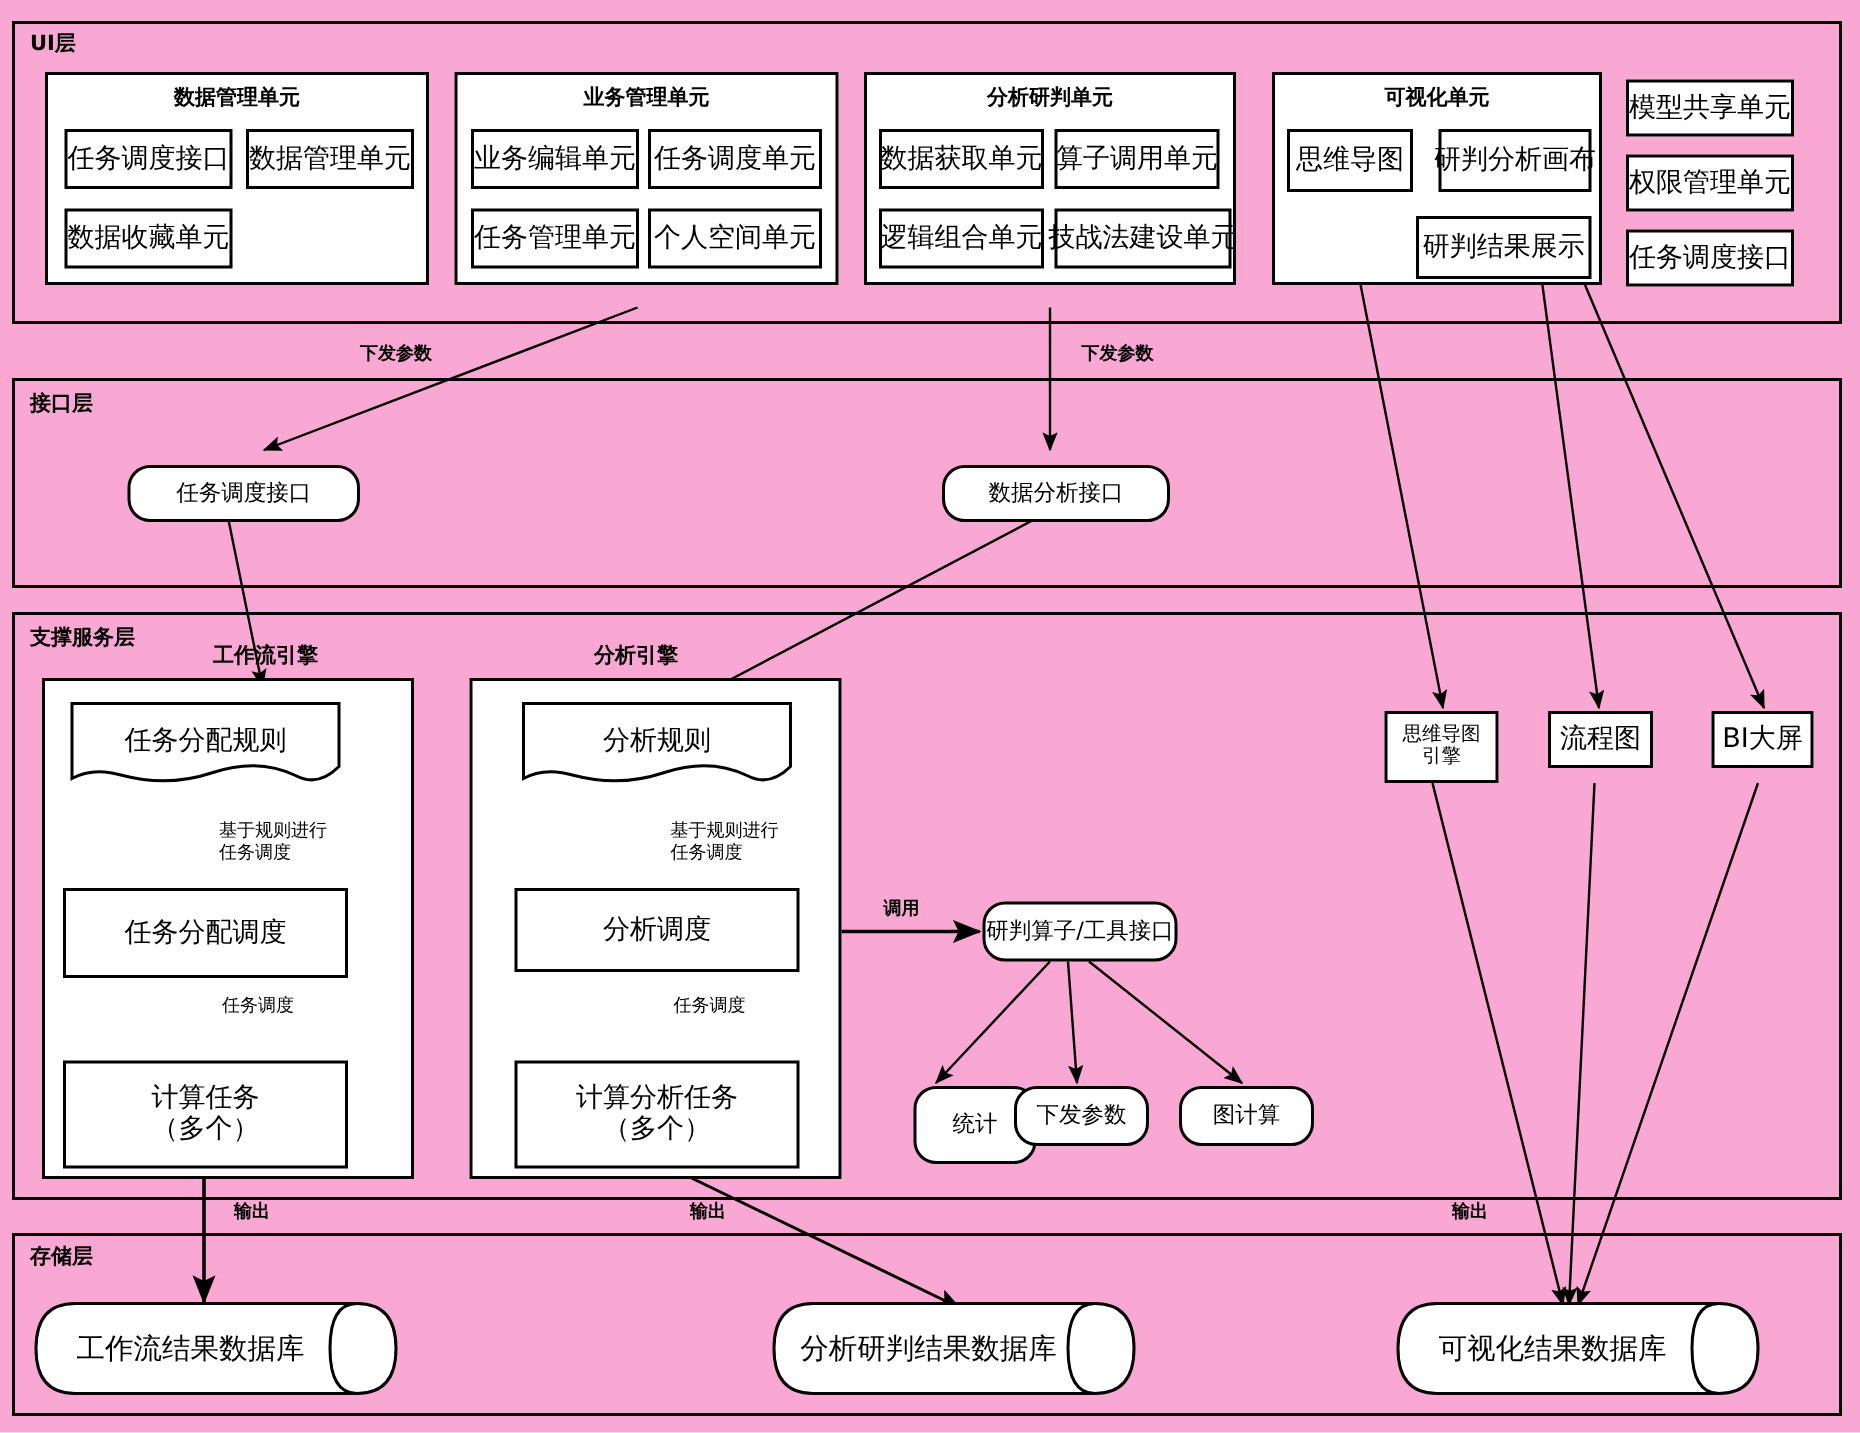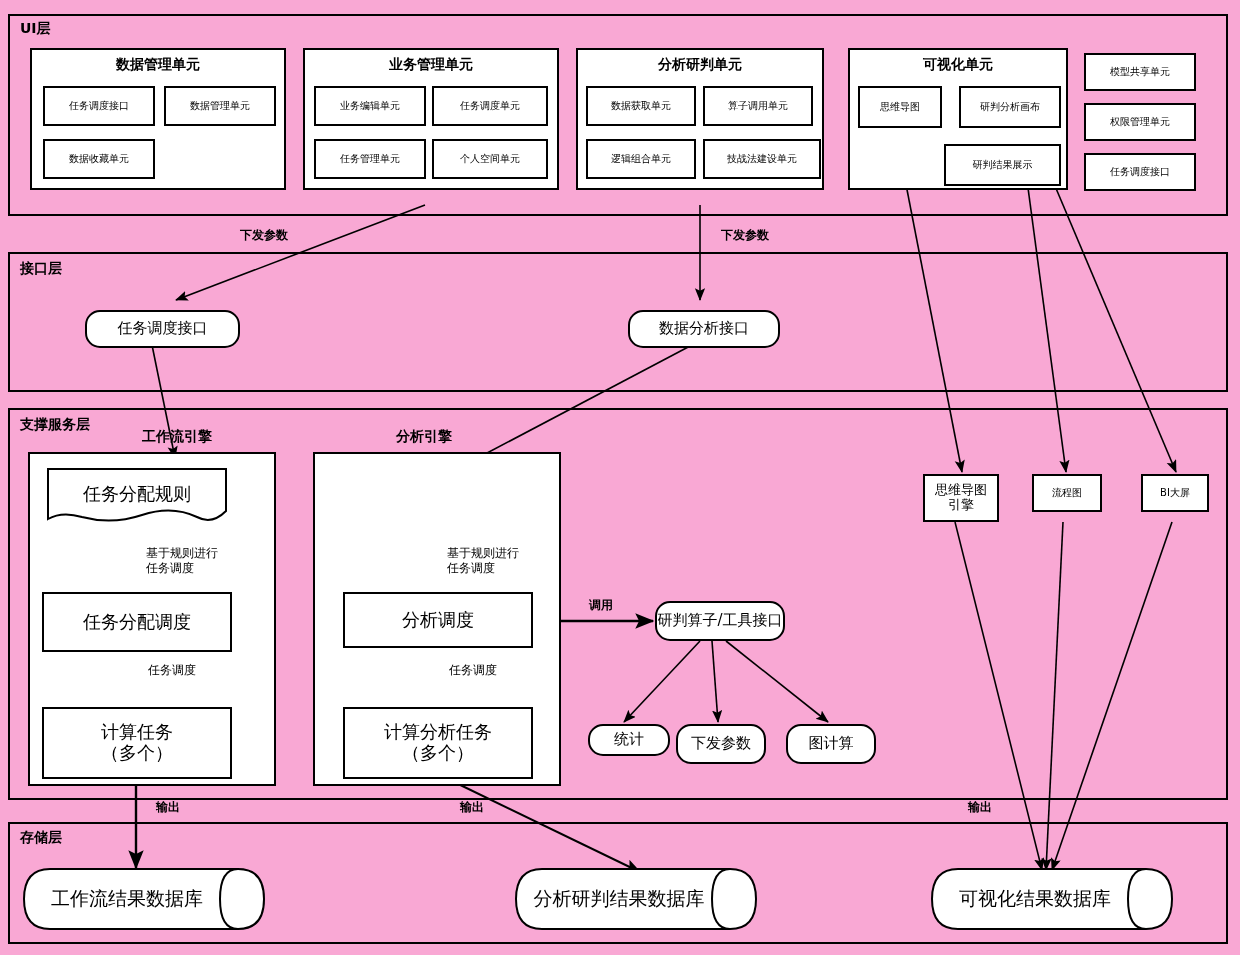--- a/index.html
+++ b/index.html
@@ -49,21 +49,21 @@
   }
   .nbox {
     position: absolute;
     border: 2px solid #000;
     background: #fff;
     box-sizing: border-box;
     display: flex;
     align-items: center;
     justify-content: center;
     text-align: center;
-    font-size: 10px;
+    font-size: 18px;
     color: #000;
     line-height: 1.15;
     white-space: nowrap;
   }
   .nbox.big { font-size: 18px; }
   .nbox.med { font-size: 15px; border-radius: 15px; }
   .nbox.two { white-space: normal; }
   .eng {
     position: absolute;
     border: 2px solid #000;
@@ -237,35 +237,41 @@
   <div class="nbox big" style="left:42px; top:592px; width:190px; height:60px;">任务分配调度</div>
   <div class="lbl" style="left:148px; top:663px; width:80px; text-align:left;">任务调度</div>
   <div class="nbox big two" style="left:42px; top:707px; width:190px; height:72px; flex-direction:column;">
     <span>计算任务</span>
     <span>（多个）</span>
   </div>
 
   <div class="eng" style="left:313px; top:452px; width:248px; height:334px;"></div>
   <div class="eng-title" style="left:396px; top:428px;">分析引擎</div>
 
+  <div class="docshape" style="left:343px; top:465px; width:190px; height:62px;">
+    <svg class="shape" width="190" height="62" viewBox="0 0 190 62">
+      <path d="M6,4 L184,4 L184,46 Q170,60 155,52 Q130,40 100,50 Q70,60 40,52 Q20,46 6,54 Z" fill="#fff" stroke="#000" stroke-width="2"></path>
+    </svg>
+    <div class="dtext">分析规则</div>
+  </div>
   <div class="lbl" style="left:447px; top:546px; width:120px; text-align:left;">
     <span>基于规则进行</span><br>
     <span>任务调度</span>
   </div>
   <div class="nbox big" style="left:343px; top:592px; width:190px; height:56px;">分析调度</div>
   <div class="lbl" style="left:449px; top:663px; width:80px; text-align:left;">任务调度</div>
   <div class="nbox big two" style="left:343px; top:707px; width:190px; height:72px; flex-direction:column;">
     <span>计算分析任务</span>
     <span>（多个）</span>
   </div>
 
   <div class="lbl bold" style="left:578px; top:598px; width:46px;">调用</div>
   <div class="nbox med" style="left:655px; top:601px; width:130px; height:40px;">研判算子/工具接口</div>
 
-  <div class="nbox med" style="left:588px; top:724px; width:82px; height:32px;">统计</div>
+  <div class="nbox med" style="left:609px; top:724px; width:82px; height:52px;">统计</div>
   <div class="nbox med" style="left:676px; top:724px; width:90px; height:40px;">下发参数</div>
   <div class="nbox med" style="left:786px; top:724px; width:90px; height:40px;">图计算</div>
 
   <div class="nbox two" style="left:923px; top:474px; width:76px; height:48px; flex-direction:column; font-size:13px;">
     <span>思维导图</span>
     <span>引擎</span>
   </div>
   <div class="nbox" style="left:1032px; top:474px; width:70px; height:38px;">流程图</div>
   <div class="nbox" style="left:1141px; top:474px; width:68px; height:38px;">BI大屏</div>
 

